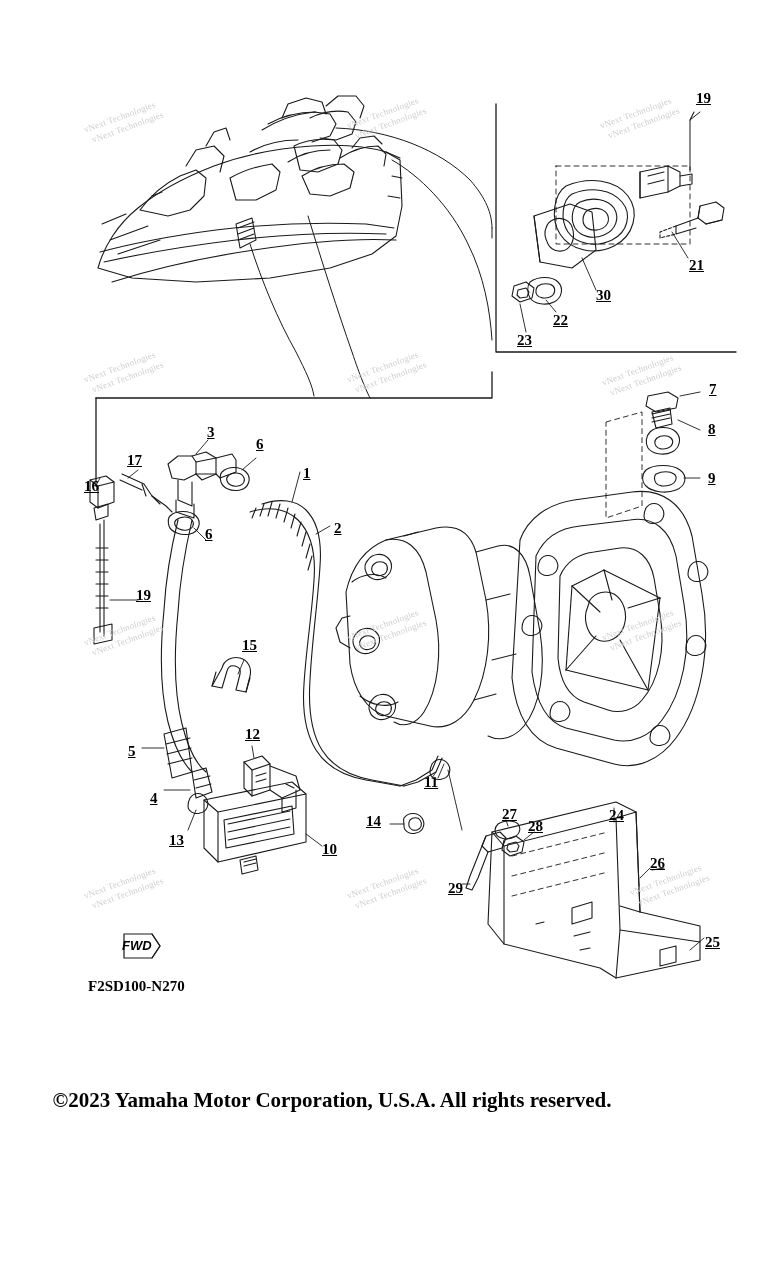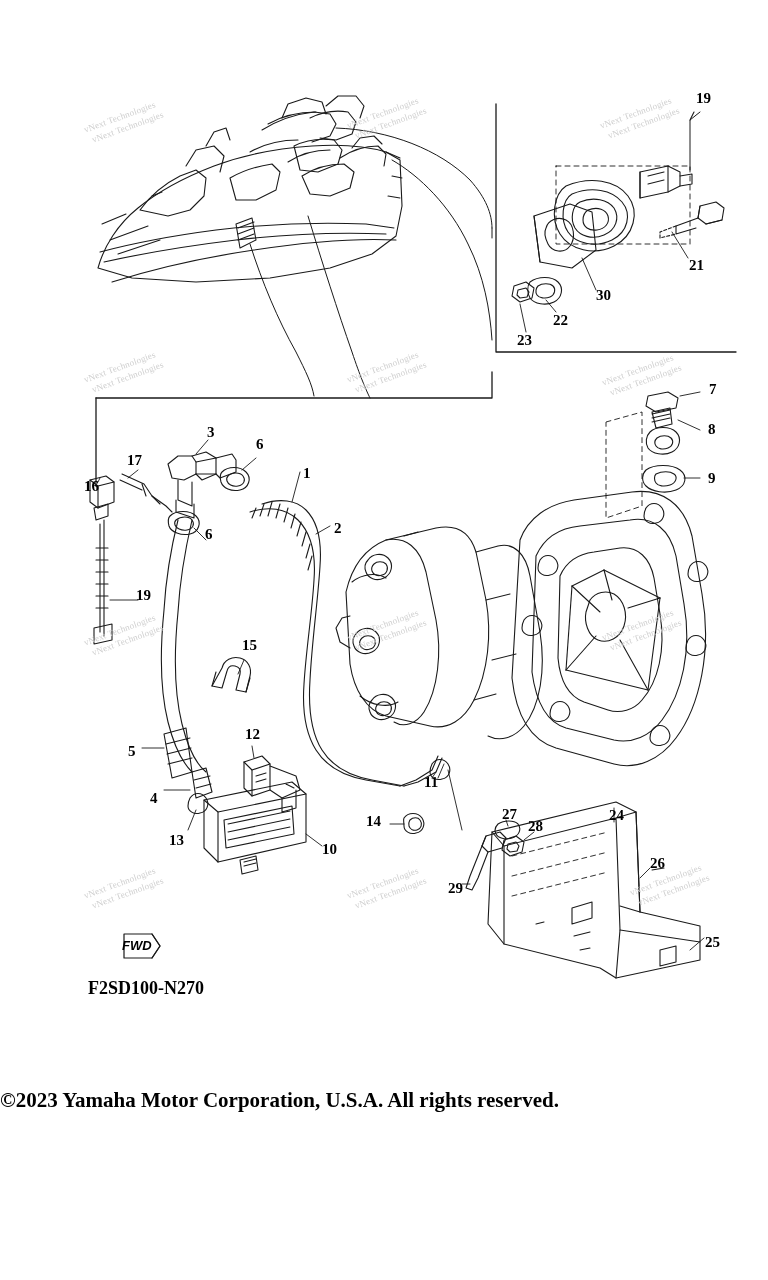--- a/index.html
+++ b/index.html
@@ -28,45 +28,46 @@
     height: 1280px;
   }
   .callout {
     position: absolute;
     font-family: "Liberation Serif", serif;
     font-size: 15px;
     font-weight: bold;
     color: #000;
     line-height: 1;
     white-space: nowrap;
+    text-decoration: underline;
   }
   .watermark {
     position: absolute;
     font-family: "Liberation Serif", serif;
     font-size: 9px;
     color: #cfcfcf;
     transform: rotate(-20deg);
     white-space: nowrap;
     letter-spacing: 0.2px;
     pointer-events: none;
   }
   .diagram-code {
     position: absolute;
     left: 88px;
     top: 978px;
     font-family: "Liberation Serif", serif;
-    font-size: 18px;
+    font-size: 15px;
     font-weight: bold;
   }
   .copyright {
     position: absolute;
     left: 0;
     top: 1088px;
     width: 664px;
-    text-align: left;
+    text-align: center;
     font-family: "Liberation Serif", serif;
     font-size: 21px;
     font-weight: bold;
   }
   .fwd-box {
     position: absolute;
     left: 122px;
     top: 932px;
     width: 46px;
     height: 28px;

